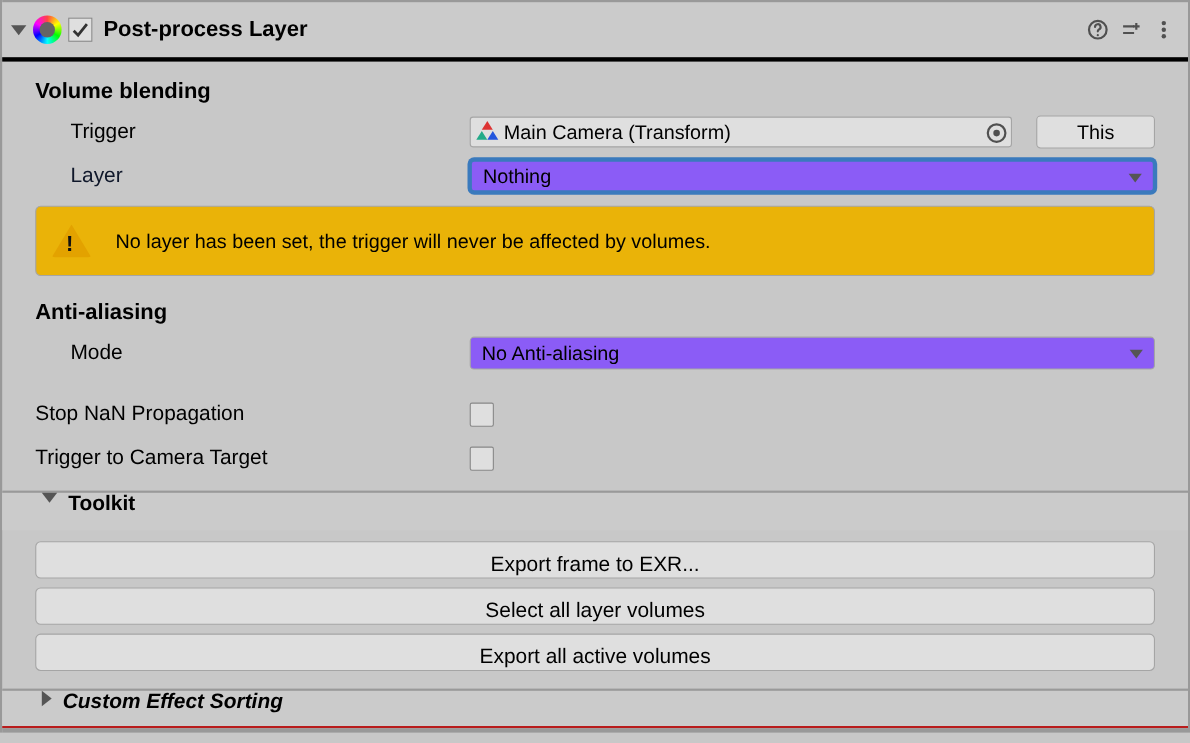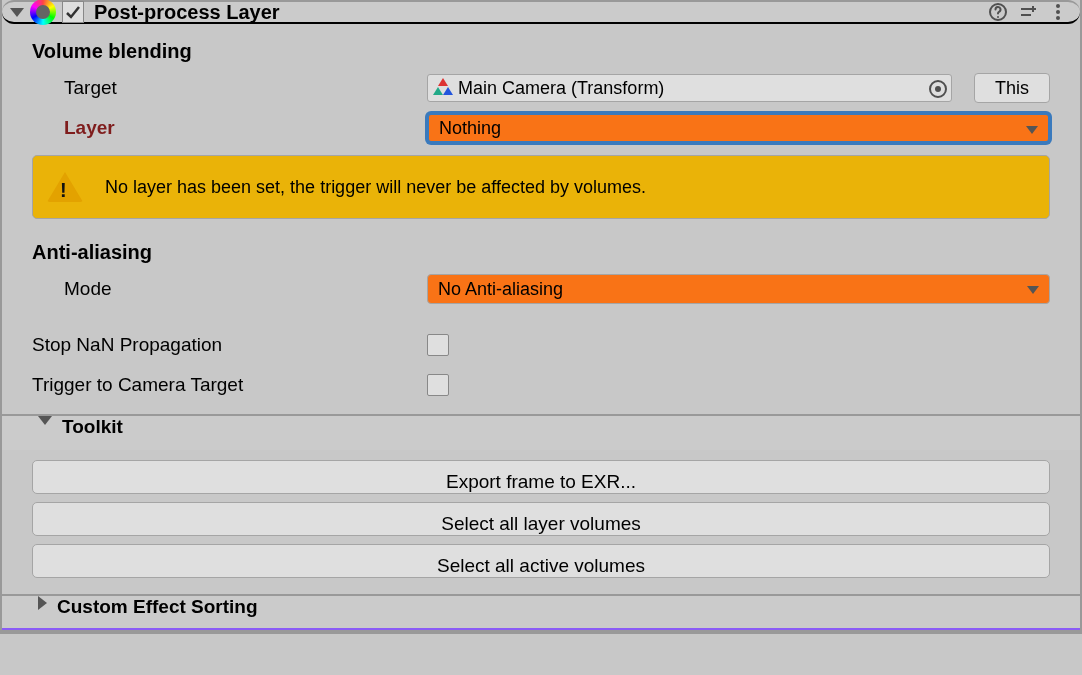--- a/index.html
+++ b/index.html
@@ -14,27 +14,26 @@
   }
   .panel {
     border: 2px solid #999;
     border-top: none;
     border-bottom: none;
   }
 
   
   .header {
     background: #cbcbcb;
-    height: 24px;
+    height: 56px;
     display: flex;
     align-items: center;
     padding: 0 8px 0 4px;
     border-top: 2px solid #999;
-    border-bottom: 2px solid #000000;
-    border-radius: 14px;
+    border-bottom: 4px solid #000000;
   }
   .triangle-down, .triangle-right {
     width: 0; height: 0; display: inline-block;
     border-left: 7px solid transparent;
     border-right: 7px solid transparent;
     border-top: 9px solid #555;
     margin: 0 6px 0 4px;
     cursor: pointer;
   }
   .triangle-right {
@@ -68,21 +67,21 @@
     margin-left: 2px;
   }
 
   
   .body { padding: 16px 30px 0 30px; }
   .section-title { font-weight: 700; font-size: 20px; margin-bottom: 8px; }
   .row {
     display: flex; align-items: center; height: 34px; margin-bottom: 6px;
   }
   .row .lbl { width: 395px; padding-left: 32px; font-size: 19px; }
-  .row .lbl.link { color: #7f1d1d; font-weight: bold; }
+  .row .lbl.link { color: #0f172a; }
   .row .lbl.noindent { padding-left: 0; }
   .row .ctrl { flex: 1; display:flex; align-items:center; }
 
   .objfield {
     flex: 1; height: 28px; background: #dfdfdf;
     border: 1px solid #a5a5a5; border-radius: 3px;
     display:flex; align-items:center; padding: 0 6px;
     position: relative;
   }
   .objfield .unity-icon {
@@ -94,25 +93,25 @@
   .objfield .unity-icon .b { left:9px; top:8px; border-left:5px solid transparent; border-right:5px solid transparent; border-bottom:8px solid #25d; }
   .objfield .picker {
     position:absolute; right:4px; top:5px; width:18px; height:18px;
     border:2px solid #505050; border-radius:50%;
     display:flex; align-items:center; justify-content:center; cursor:pointer;
   }
   .objfield .picker::after { content:""; width:6px; height:6px; border-radius:50%; background:#505050; }
   .btn {
     height: 30px; background: #dfdfdf;
     border: 1px solid #a5a5a5; border-radius: 4px;
-    padding: 0 20px; margin-left: 22px; cursor:pointer;
+    padding: 0 36px; margin-left: 22px; cursor:pointer;
     display:flex; align-items:center; justify-content:center;
   }
   .dropdown {
-    flex:1; height:30px; background: #f97316;
+    flex:1; height:30px; background: #8b5cf6;
     border: 1px solid #a5a5a5; border-radius: 4px;
     display:flex; align-items:center; padding: 0 10px;
     position:relative; cursor:pointer;
   }
   .dropdown.selected {
     border: 2px solid #3a7abd;
     box-shadow: 0 0 0 2px #3a7abd;
   }
   .dropdown .caret {
     position:absolute; right:10px; top:11px; width:0; height:0;
@@ -192,21 +191,21 @@
           <circle cx="9" cy="9" r="2"></circle>
           <circle cx="9" cy="15" r="2"></circle>
         </svg>
     </span>
   </div>
 
   <div class="body">
     <div class="section-title">Volume blending</div>
 
     <div class="row">
-      <div class="lbl">Target</div>
+      <div class="lbl">Trigger</div>
       <div class="ctrl">
         <div class="objfield">
           <span class="unity-icon">
             <span class="r"></span>
               <span class="g"></span>
               <span class="b"></span>
           </span>
           <span>Main Camera (Transform)</span>
           <span class="picker"></span>
         </div>
@@ -265,22 +264,22 @@
     <span class="title">Toolkit</span>
   </div>
   <div class="toolkit-body">
     <div class="full-btn">
       <span>Export frame to EXR...</span>
     </div>
     <div class="full-btn">
       <span>Select all layer volumes</span>
     </div>
     <div class="full-btn">
-      <span>Select all active volumes</span>
-    </div>
-  </div>
-
-  <div class="sub-header" style="border-bottom:2px solid #8b5cf6;">
+      <span>Export all active volumes</span>
+    </div>
+  </div>
+
+  <div class="sub-header" style="border-bottom:2px solid #b91c1c;font-style:italic;">
     <span class="triangle-right"></span>
     <span class="title">Custom Effect Sorting</span>
   </div>
   <div class="bottom-border"></div>
 </div>
 
 </body></html>

